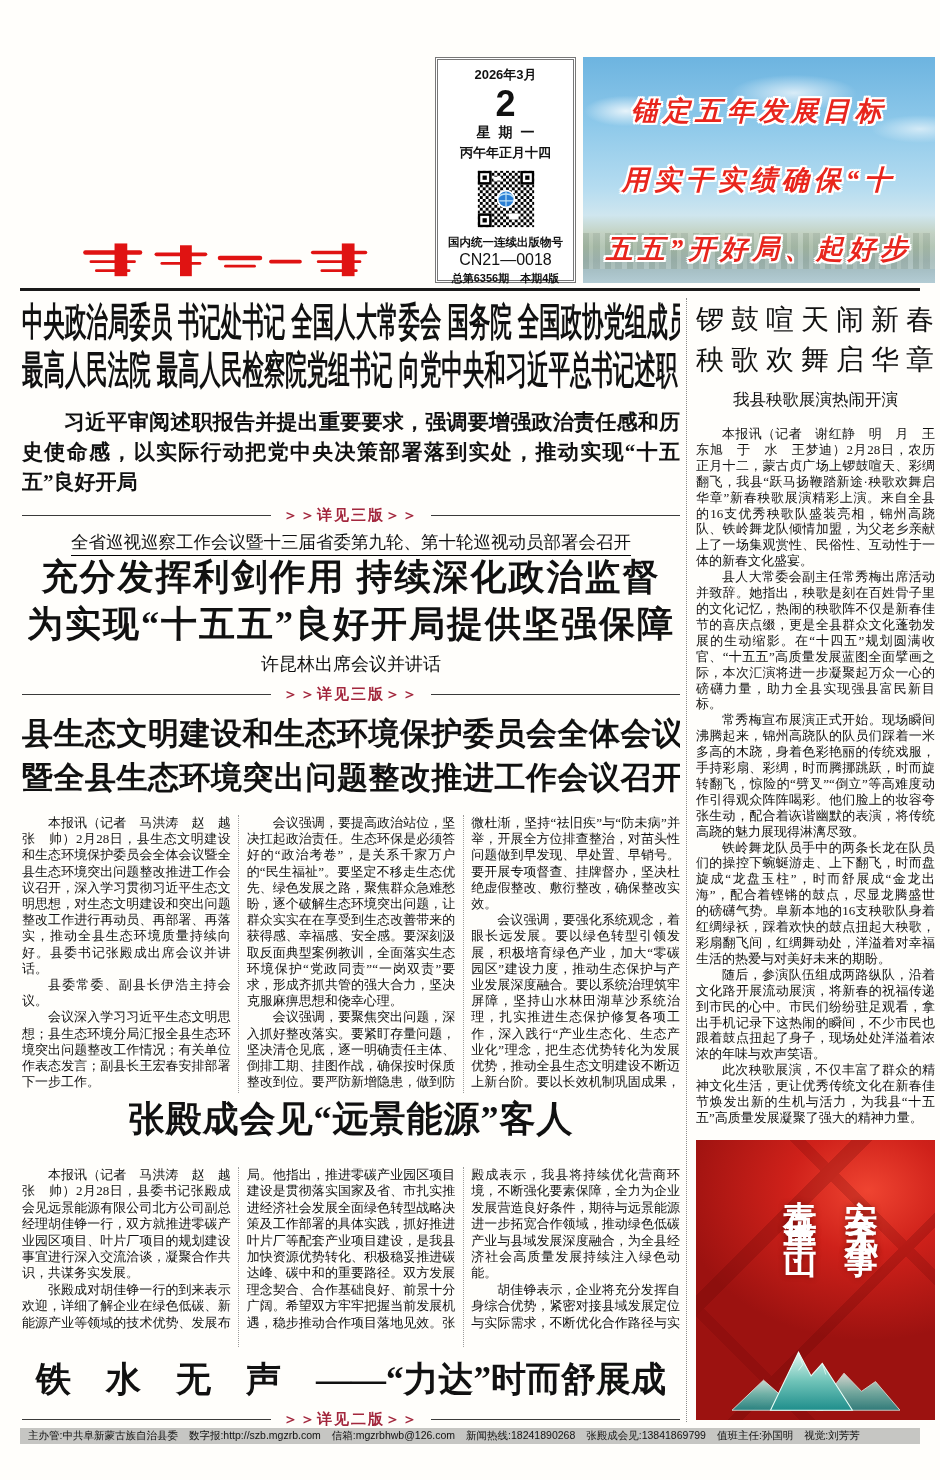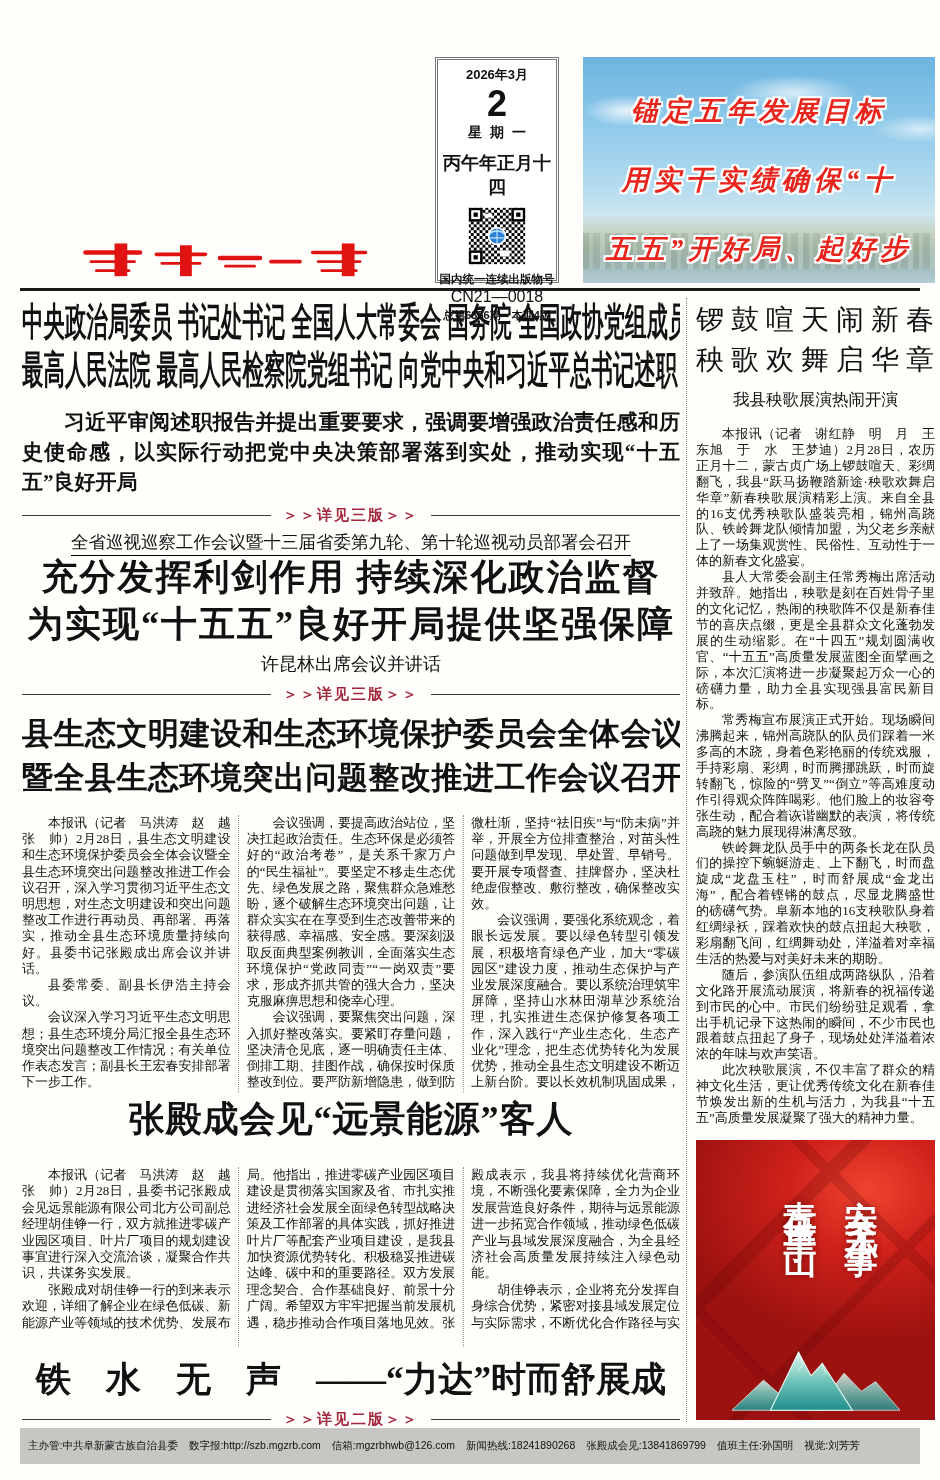--- a/index.html
+++ b/index.html
@@ -5,27 +5,27 @@
   html,body{margin:0;padding:0;background:#e9e9e9;}
   .page{position:relative;width:940px;height:1480px;background:#fffefb;margin:0 auto;
         font-family:"Liberation Serif","DejaVu Serif",serif;color:#111;overflow:hidden;}
 
   
   .masthead{position:absolute;left:24px;top:56px;width:406px;height:176px;display:flex;align-items:center;}
   .masthead-title{font-size:86px;font-weight:bold;font-style:italic;color:#d41414;
                   letter-spacing:-3px;white-space:nowrap;text-shadow:1px 0 #d41414,0 1px #d41414;}
   .mongolian{position:absolute;left:80px;top:236px;width:300px;height:44px;}
 
-  .datebox{position:absolute;left:435px;top:57px;width:124px;height:226px;border:3px double #777;
+  .datebox{position:absolute;left:435px;top:57px;width:141px;height:226px;border:3px double #777;
            box-sizing:border-box;text-align:center;font-family:"Liberation Sans",sans-serif;
            padding-top:6px;background:#fff;}
   .db-ym{font-size:13px;font-weight:bold;}
   .db-day{font-size:36px;font-weight:bold;line-height:40px;}
   .db-week{font-size:14px;letter-spacing:8px;padding-left:8px;font-weight:bold;}
-  .db-lunar{font-size:18px;font-weight:bold;margin-top:9px;}
+  .db-lunar{font-size:13px;font-weight:bold;margin-top:2px;}
   .qr{width:64px;height:64px;margin:5px auto 4px;display:block;}
   .db-issn-label{font-size:11.5px;font-weight:bold;}
   .db-issn{font-size:16px;margin-top:1px;}
   .db-issue{font-size:11px;font-weight:bold;margin-top:2px;}
 
   .banner{position:absolute;left:583px;top:57px;width:352px;height:226px;overflow:hidden;
           background:linear-gradient(180deg,#6db4e0 0%,#8ec9ea 30%,#b5dcf0 58%,#cfe6ef 70%,
                      #c3d2c2 78%,#a9bfa9 84%,#9db6b9 90%,#b3ccd4 100%);}
   .banner::before{content:"";position:absolute;left:-20px;top:18px;width:420px;height:120px;
           background:radial-gradient(60px 22px at 15% 30%,rgba(255,255,255,.8),transparent 70%),
@@ -76,21 +76,21 @@
           background:radial-gradient(190px 150px at 72% 18%,#ef4431 0%,#cf211a 42%,#9c1210 100%);}
   .poster::before{content:"";position:absolute;inset:0;opacity:.22;
           background:linear-gradient(135deg,transparent 30%,#5c0606 30% 34%,transparent 34% 60%,#5c0606 60% 63%,transparent 63%),
                      linear-gradient(45deg,transparent 20%,#6b0808 20% 23%,transparent 23% 72%,#6b0808 72% 75%,transparent 75%);}
   .poster-text{position:absolute;top:34px;right:52px;writing-mode:vertical-rl;color:#fff;
           font-weight:bold;font-size:33px;letter-spacing:11px;z-index:3;
           text-shadow:0 0 6px rgba(60,0,0,.45);}
   .poster-text span{display:block;margin-left:16px;}
   .poster-mountain{position:absolute;bottom:0;left:36px;width:168px;height:86px;z-index:2;}
 
-  .footer{position:absolute;left:20px;top:1428px;width:900px;height:36px;background:#c6c6c3;
+  .footer{position:absolute;left:20px;top:1428px;width:900px;height:16px;background:#c6c6c3;
           display:flex;align-items:center;gap:11px;padding:0 8px;box-sizing:border-box;
           font-family:"Liberation Sans",sans-serif;font-size:10.5px;white-space:nowrap;overflow:hidden;}
 </style>
 </head>
 <body>
 
 <div class="page">
 
   <svg class="mongolian" viewBox="0 0 330 48" aria-hidden="true">
     <g stroke="#e01312" fill="#e01312" stroke-linecap="round">

